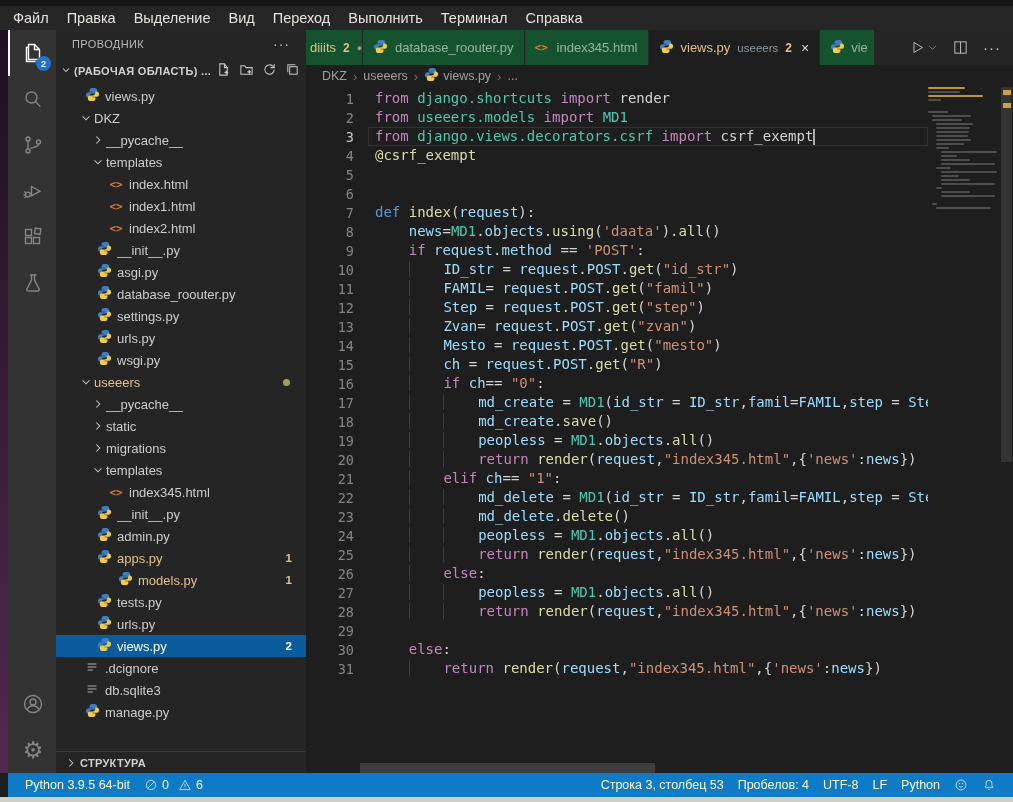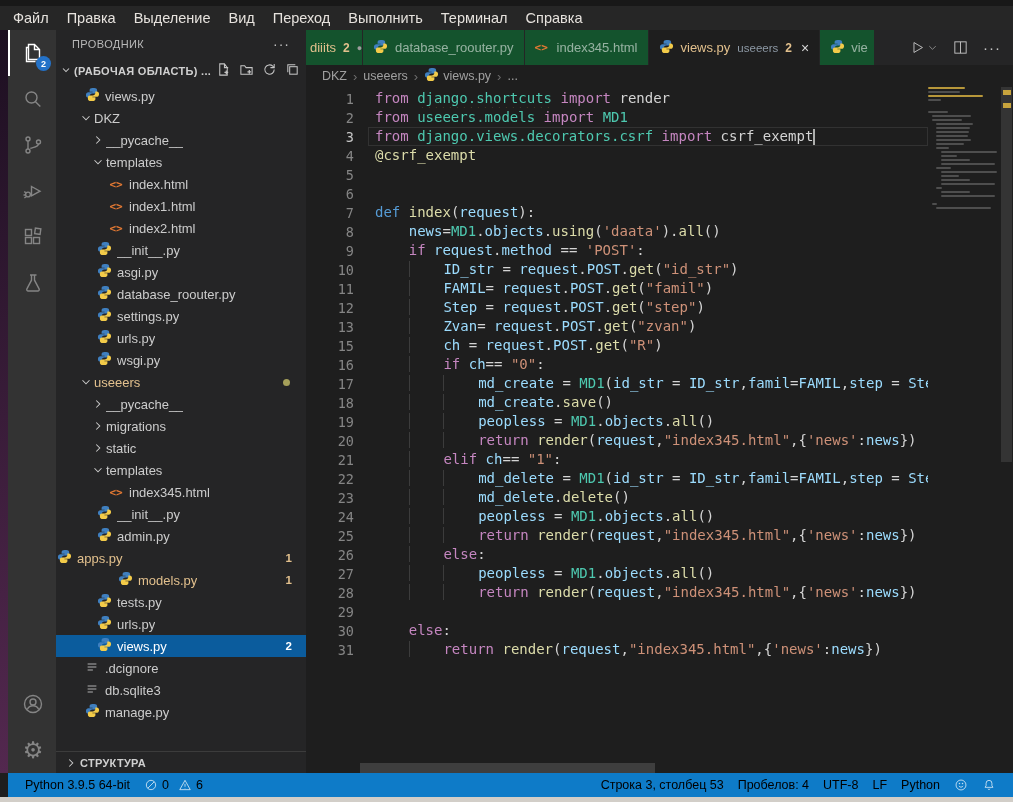--- a/index.html
+++ b/index.html
@@ -102,21 +102,21 @@
 
   .minimap { position:absolute; top:0; right:13px; width:72px; height:100%; background:#1e1e1e; }
   .mm-row { height:2px; margin-bottom:2px; background:#767676; opacity:.55; border-radius:1px; }
   .mm-row.warn { background:#c8a43d; opacity:.9; }
   .vscroll { position:absolute; top:0; right:0; width:13px; height:100%; }
   .vthumb { position:absolute; top:0; right:1px; width:11px; height:375px; background:rgba(121,121,121,.25); }
   .ruler-mark { position:absolute; right:2px; width:8px; height:5px; background:#c8a43d; }
   .hscroll { position:absolute; bottom:0; left:54px; width:295px; height:10px; background:#4a4a4a; opacity:.75; }
 
   
-  .statusbar { height:24px; background:#0e7bc8; display:flex; align-items:center; color:#000000;
+  .statusbar { height:24px; background:#0e7bc8; display:flex; align-items:center; color:#fef9c3;
     font-size:12.5px; margin-left:8px; flex:none; padding:0 10px; }
   .st-seg { display:flex; align-items:center; gap:4px; padding:0 7px; height:100%; cursor:pointer; }
   .st-seg svg { width:14px; height:14px; stroke:#ffffff; fill:none; stroke-width:1.2; }
   .st-right { margin-left:auto; display:flex; align-items:center; }
   .bottomstrip { height:5px; background:#d2cec8; }
 </style>
 </head>
 <body>
 
 <div class="window">
@@ -356,30 +356,30 @@
             </span>
             <span class="lbl">__pycache__</span>
             <span class="spacer"></span>
           </div>
           <div class="tree-row" style="padding-left: 34px;">
             <span class="chev">
               <svg viewBox="0 0 16 16">
                 <path d="M6 4l4 4-4 4"></path>
               </svg>
             </span>
-            <span class="lbl">migrations</span>
+            <span class="lbl">static</span>
             <span class="spacer"></span>
           </div>
           <div class="tree-row" style="padding-left: 34px;">
             <span class="chev">
               <svg viewBox="0 0 16 16">
                 <path d="M6 4l4 4-4 4"></path>
               </svg>
             </span>
-            <span class="lbl">static</span>
+            <span class="lbl">migrations</span>
             <span class="spacer"></span>
           </div>
           <div class="tree-row" style="padding-left: 34px;">
             <span class="chev">
               <svg viewBox="0 0 16 16">
                 <path d="M4 6l4 4 4-4"></path>
               </svg>
             </span>
             <span class="lbl">templates</span>
             <span class="spacer"></span>
@@ -404,21 +404,21 @@
           <div class="tree-row" style="padding-left: 40px;">
             <span class="ficon">
               <span class="pyicon"><svg viewBox="0 0 16 16">
                   <path fill="#3f7fbf" d="M7.9 1C6.1 1 4.9 1.8 4.9 3.2V5h3.2v.6H3.6C2.2 5.6 1 6.6 1 8.4s1 2.9 2.5 2.9H5V9.6C5 8.1 6.3 7 7.9 7h3c1.2 0 2-.9 2-2.1V3.2C12.9 1.9 11.6 1 9.9 1z"></path>
                   <path fill="#f3cb49" d="M8.1 15c1.8 0 3-.8 3-2.2V11H7.9v-.6h4.5c1.4 0 2.6-1 2.6-2.8s-1-2.9-2.5-2.9H11v1.7C11 7.9 9.7 9 8.1 9h-3c-1.2 0-2 .9-2 2.1v1.7C3.1 14.1 4.4 15 6.1 15z"></path>
                 </svg></span>
             </span>
             <span class="lbl">admin.py</span>
             <span class="spacer"></span>
           </div>
-          <div class="tree-row gold" style="">
+          <div class="tree-row gold" style="padding-left: 40px;">
             <span class="ficon">
               <span class="pyicon"><svg viewBox="0 0 16 16">
                   <path fill="#3f7fbf" d="M7.9 1C6.1 1 4.9 1.8 4.9 3.2V5h3.2v.6H3.6C2.2 5.6 1 6.6 1 8.4s1 2.9 2.5 2.9H5V9.6C5 8.1 6.3 7 7.9 7h3c1.2 0 2-.9 2-2.1V3.2C12.9 1.9 11.6 1 9.9 1z"></path>
                   <path fill="#f3cb49" d="M8.1 15c1.8 0 3-.8 3-2.2V11H7.9v-.6h4.5c1.4 0 2.6-1 2.6-2.8s-1-2.9-2.5-2.9H11v1.7C11 7.9 9.7 9 8.1 9h-3c-1.2 0-2 .9-2 2.1v1.7C3.1 14.1 4.4 15 6.1 15z"></path>
                 </svg></span>
             </span>
             <span class="lbl">apps.py</span>
             <span class="spacer"></span>
             <span class="tree-badge">1</span>
           </div>
@@ -631,20 +631,24 @@
               <span class="ln">11</span>
               <pre><span>    </span><span class="ig">    </span><span class="c-v">FAMIL</span><span class="c-p">= </span><span class="c-v">request</span><span class="c-p">.</span><span class="c-v">POST</span><span class="c-p">.</span><span class="c-f">get</span><span class="c-p">(</span><span class="c-s">"famil"</span><span class="c-p">)</span></pre>
             </div>
             <div class="line">
               <span class="ln">12</span>
               <pre><span>    </span><span class="ig">    </span><span class="c-v">Step</span><span class="c-p"> = </span><span class="c-v">request</span><span class="c-p">.</span><span class="c-v">POST</span><span class="c-p">.</span><span class="c-f">get</span><span class="c-p">(</span><span class="c-s">"step"</span><span class="c-p">)</span></pre>
             </div>
             <div class="line">
               <span class="ln">13</span>
               <pre><span>    </span><span class="ig">    </span><span class="c-v">Zvan</span><span class="c-p">= </span><span class="c-v">request</span><span class="c-p">.</span><span class="c-v">POST</span><span class="c-p">.</span><span class="c-f">get</span><span class="c-p">(</span><span class="c-s">"zvan"</span><span class="c-p">)</span></pre>
+            </div>
+            <div class="line">
+              <span class="ln">14</span>
+              <pre><span>    </span><span class="ig">    </span><span class="c-v">Mesto</span><span class="c-p"> = </span><span class="c-v">request</span><span class="c-p">.</span><span class="c-v">POST</span><span class="c-p">.</span><span class="c-f">get</span><span class="c-p">(</span><span class="c-s">"mesto"</span><span class="c-p">)</span></pre>
             </div>
             <div class="line">
               <span class="ln">15</span>
               <pre><span>    </span><span class="ig">    </span><span class="c-v">ch</span><span class="c-p"> = </span><span class="c-v">request</span><span class="c-p">.</span><span class="c-v">POST</span><span class="c-p">.</span><span class="c-f">get</span><span class="c-p">(</span><span class="c-s">"R"</span><span class="c-p">)</span></pre>
             </div>
             <div class="line">
               <span class="ln">16</span>
               <pre><span>    </span><span class="ig">    </span><span class="c-k">if</span><span class="c-p"> </span><span class="c-v">ch</span><span class="c-p">== </span><span class="c-s">"0"</span><span class="c-p">:</span></pre>
             </div>
             <div class="line">

